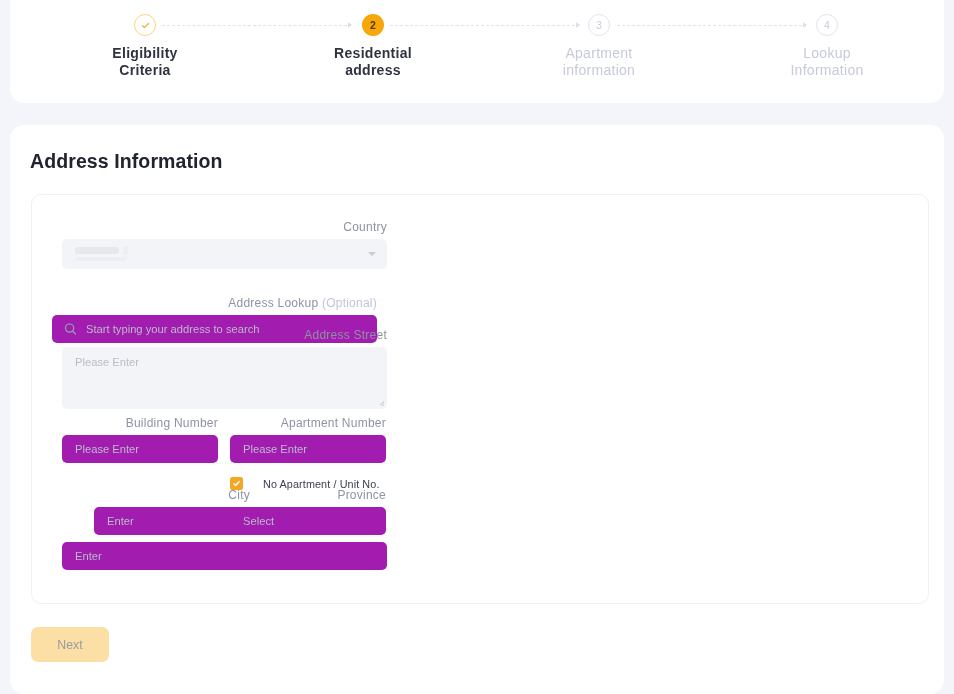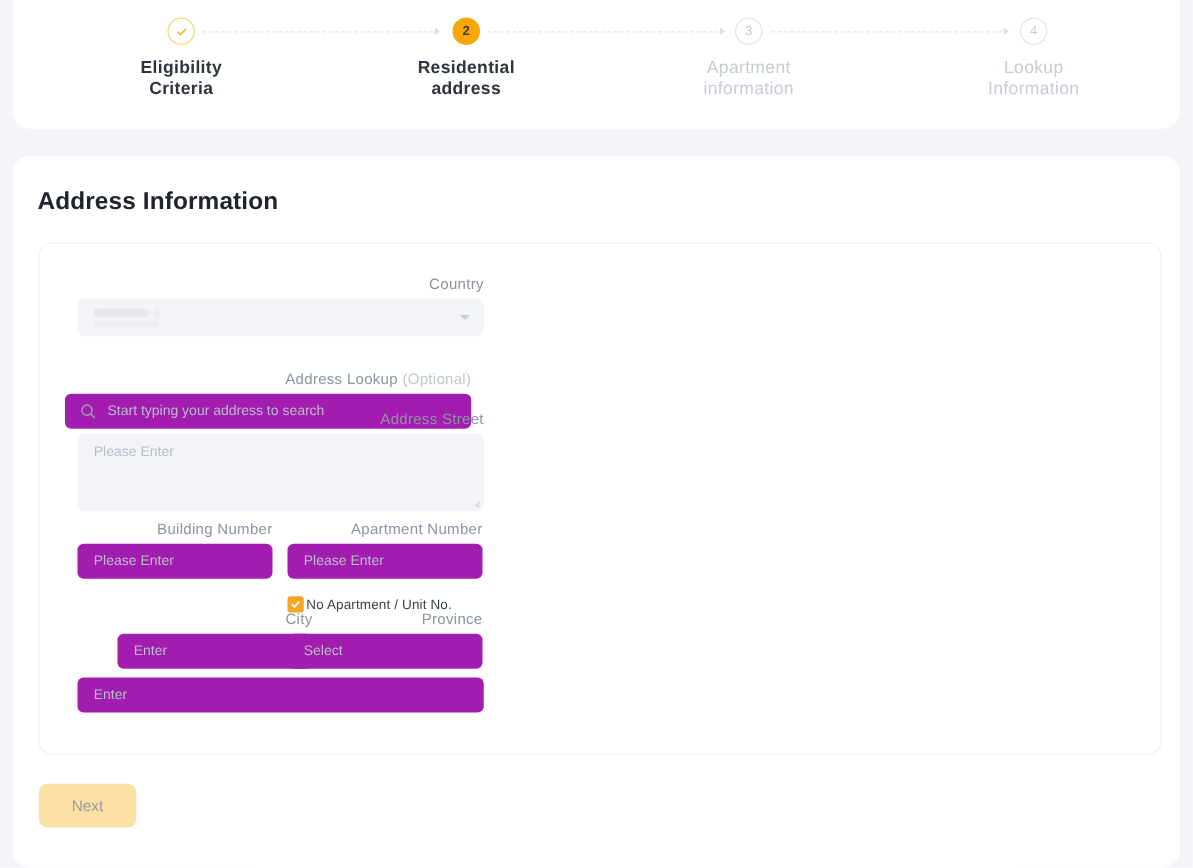--- a/index.html
+++ b/index.html
@@ -244,21 +244,21 @@
   .resize-grip i:nth-child(1) { bottom: 1px; width: 9px; transform: rotate(-45deg); transform-origin: 100% 50%; }
   .resize-grip i:nth-child(2) { bottom: 4px; width: 5px; transform: rotate(-45deg); transform-origin: 100% 50%; }
 
   
   .checkbox-row {
     position: absolute;
     left: 198px;
     top: 282px;
     display: flex;
     align-items: center;
-    gap: 2px;
+    gap: 20px;
   }
   .checkbox {
     width: 13px;
     height: 13px;
     border-radius: 2.5px;
     background: #f5a623;
     display: flex;
     align-items: center;
     justify-content: center;
     flex: none;

